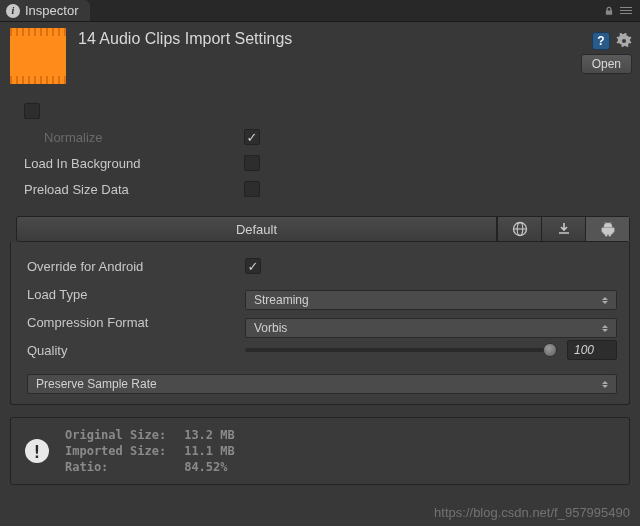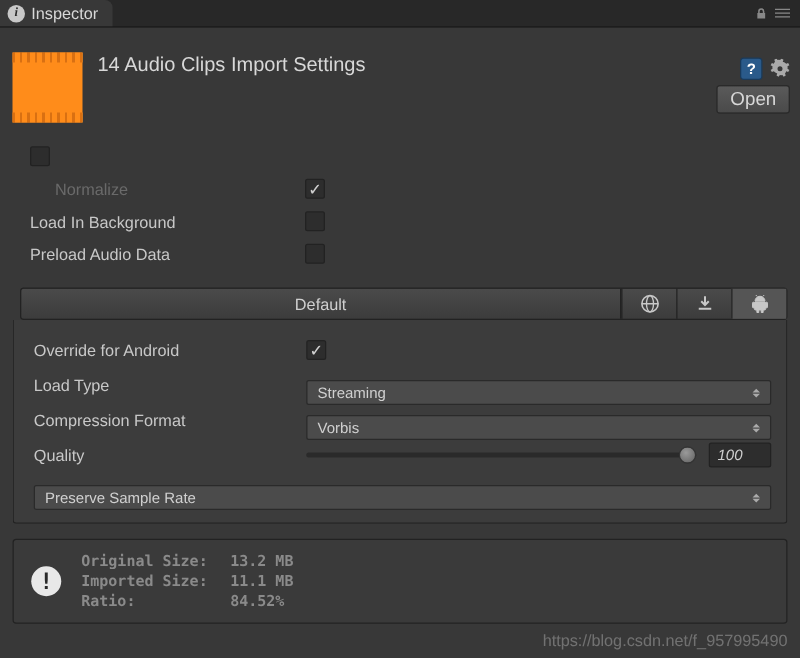--- a/index.html
+++ b/index.html
@@ -43,21 +43,21 @@
   .tab-right {
     display: flex; align-items: center; gap: 6px;
     padding-right: 8px;
   }
   .lock-icon { width: 10px; height: 10px; color: #888; }
   .hamburger { display: flex; flex-direction: column; gap: 2px; cursor: pointer; }
   .hamburger span { width: 12px; height: 1px; background: #888; }
 
   .header {
     display: flex;
-    padding: 20px 8px 4px 10px;
+    padding: 6px 8px 4px 10px;
     gap: 12px;
   }
   .asset-icon {
     width: 56px; height: 56px;
     background: #ff8c1a;
     position: relative;
     flex-shrink: 0;
   }
   .asset-icon .ruler {
     position: absolute; top: 0; left: 0; right: 0; height: 8px;
@@ -88,21 +88,21 @@
     border: 1px solid #1a3a5a;
     cursor: pointer;
   }
   .gear-icon { width: 16px; height: 16px; color: #aaa; cursor: pointer; }
   .open-btn-wrap { display: flex; justify-content: flex-end; margin-top: 4px; }
   .open-btn {
     background: linear-gradient(#5a5a5a, #4a4a4a);
     border: 1px solid #2a2a2a;
     border-radius: 3px;
     color: #d8d8d8;
-    font-size: 15px;
+    font-size: 12px;
     padding: 2px 10px;
     cursor: pointer;
   }
 
   .props {
     padding: 10px 18px 8px 24px;
   }
   .row {
     display: flex;
     align-items: center;
@@ -306,21 +306,21 @@
   </div>
   <div class="row indent disabled">
     <span class="label" style="width:200px">Normalize</span>
     <div class="checkbox checked"></div>
   </div>
   <div class="row">
     <span class="label">Load In Background</span>
     <div class="checkbox"></div>
   </div>
   <div class="row">
-    <span class="label">Preload Audio Data</span>
+    <span class="label">Preload Size Data</span>
     <div class="checkbox"></div>
   </div>
 </div>
 
 <div class="platform-bar">
   <div class="platform-default">Default</div>
   <div class="platform-btn">
     <svg class="plat-svg" viewBox="0 0 16 16">
         <circle cx="8" cy="8" r="6.5" fill="none" stroke="#c8c8c8" stroke-width="1.3"></circle>
         <ellipse cx="8" cy="8" rx="2.8" ry="6.5" fill="none" stroke="#c8c8c8" stroke-width="1.1"></ellipse>

